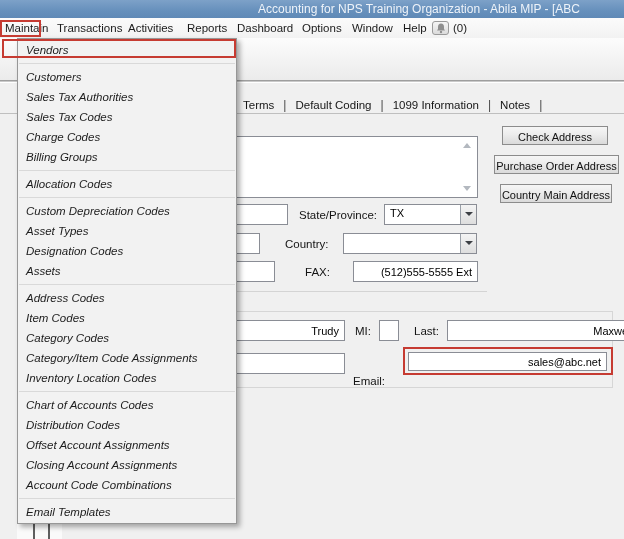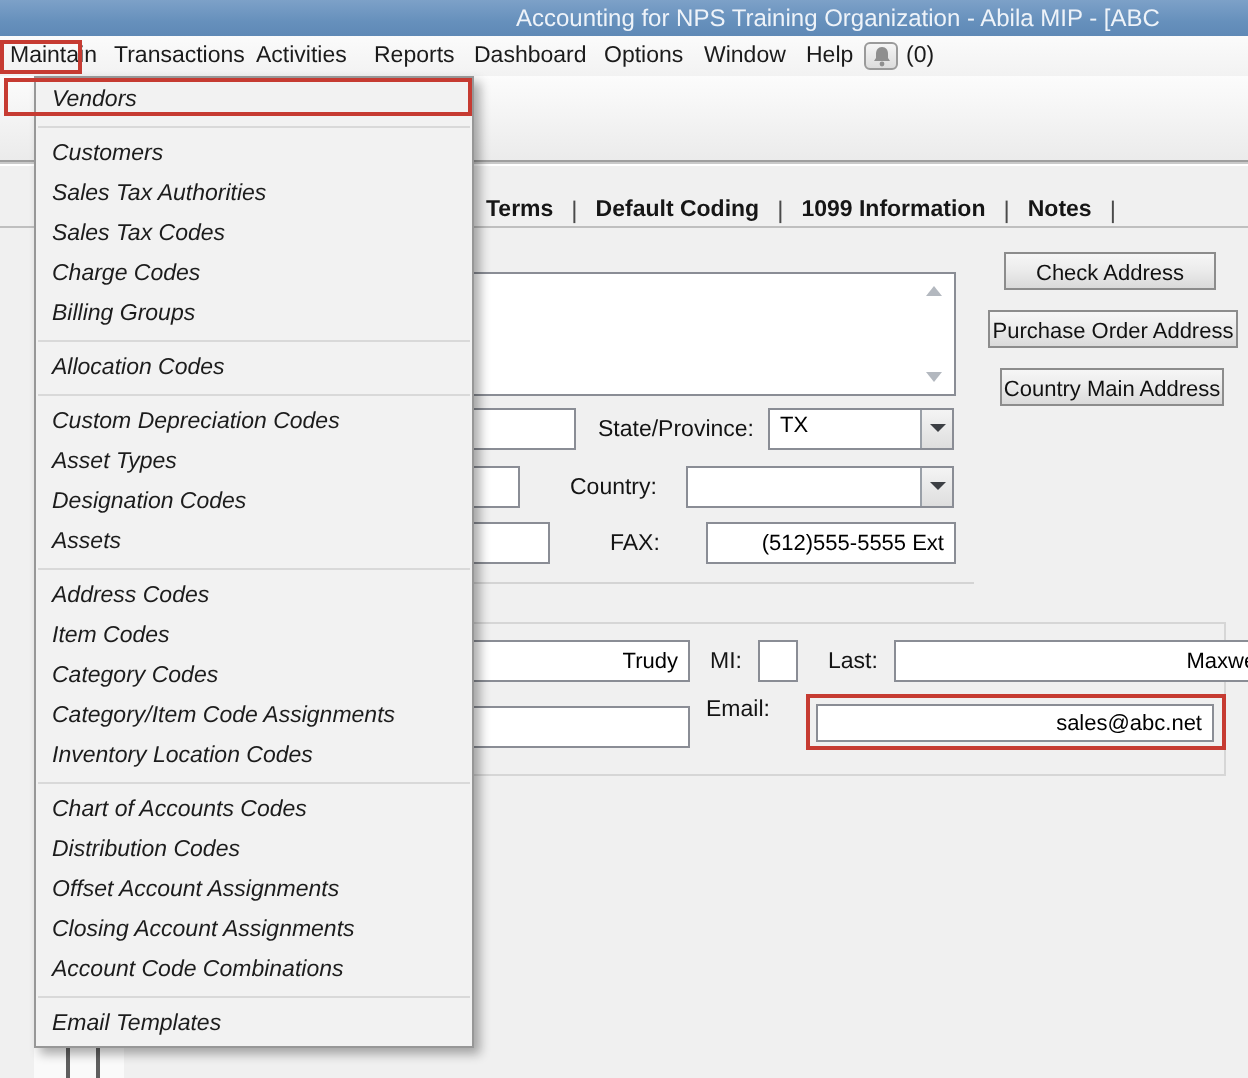--- a/index.html
+++ b/index.html
@@ -38,21 +38,21 @@
   .toolstrip {
     position:absolute; left:0; top:38px; width:624px; height:42px;
     background:linear-gradient(#fcfcfc,#ebebeb);
   }
   .strip-divider {
     position:absolute; left:0; top:80px; width:624px; height:3px;
     border-top:1px solid #9e9e9e; border-bottom:1px solid #ffffff; background:#c9c9c9;
   }
   
   .tabstrip { position:absolute; left:234px; top:96px; height:17px; display:flex; align-items:center; }
-  .tab { font-size:11.5px; color:#161616; padding:0 9px; white-space:nowrap; cursor:default;font-weight:bold; }
+  .tab { font-size:11.5px; color:#161616; padding:0 9px; white-space:nowrap; cursor:default; }
   .tabsep { color:#4a4a4a; font-size:12px; }
   .tab-underline { position:absolute; left:0; top:113px; width:624px; height:1px; background:#bfbfbf; }
   
   .lbl { position:absolute; font-size:11.5px; color:#141414; white-space:nowrap; }
   .tb {
     position:absolute; background:#fff; border:1px solid #8a8d95;
     font-family:"Liberation Sans", sans-serif; font-size:11px; color:#000;
     padding:1px 5px; outline:none;text-align:right;
   }
   .btn {
@@ -144,21 +144,21 @@
 
   <div class="groupbox" style="left:160px; top:311px; width:453px; height:77px;"></div>
 
   <input class="tb" style="left: 226px; top: 320px; width: 119px; height: 21px;" value="Trudy">
   <span class="lbl" style="left:355px; top:325px;">MI:</span>
   <input class="tb" style="left: 379px; top: 320px; width: 20px; height: 21px;" value="">
   <span class="lbl" style="left:414px; top:325px;">Last:</span>
   <input class="tb" style="left: 447px; top: 320px; width: 192px; height: 21px;" value="Maxwell">
 
   <input class="tb" style="left: 226px; top: 353px; width: 119px; height: 21px;">
-  <span class="lbl" style="left:353px; top:349px;">Email:</span>
+  <span class="lbl" style="left:353px; top:375px;">Email:</span>
   <input class="tb" style="left: 408px; top: 352px; width: 199px; height: 19px;" value="sales@abc.net">
 
   <div class="bottom-artifact">
     <div class="vline" style="left:16px;"></div>
     <div class="vline" style="left:31px;"></div>
   </div>
 
   <div class="titlebar">
     <span class="title">Accounting for NPS Training Organization - Abila MIP - [ABC</span>
   </div>

